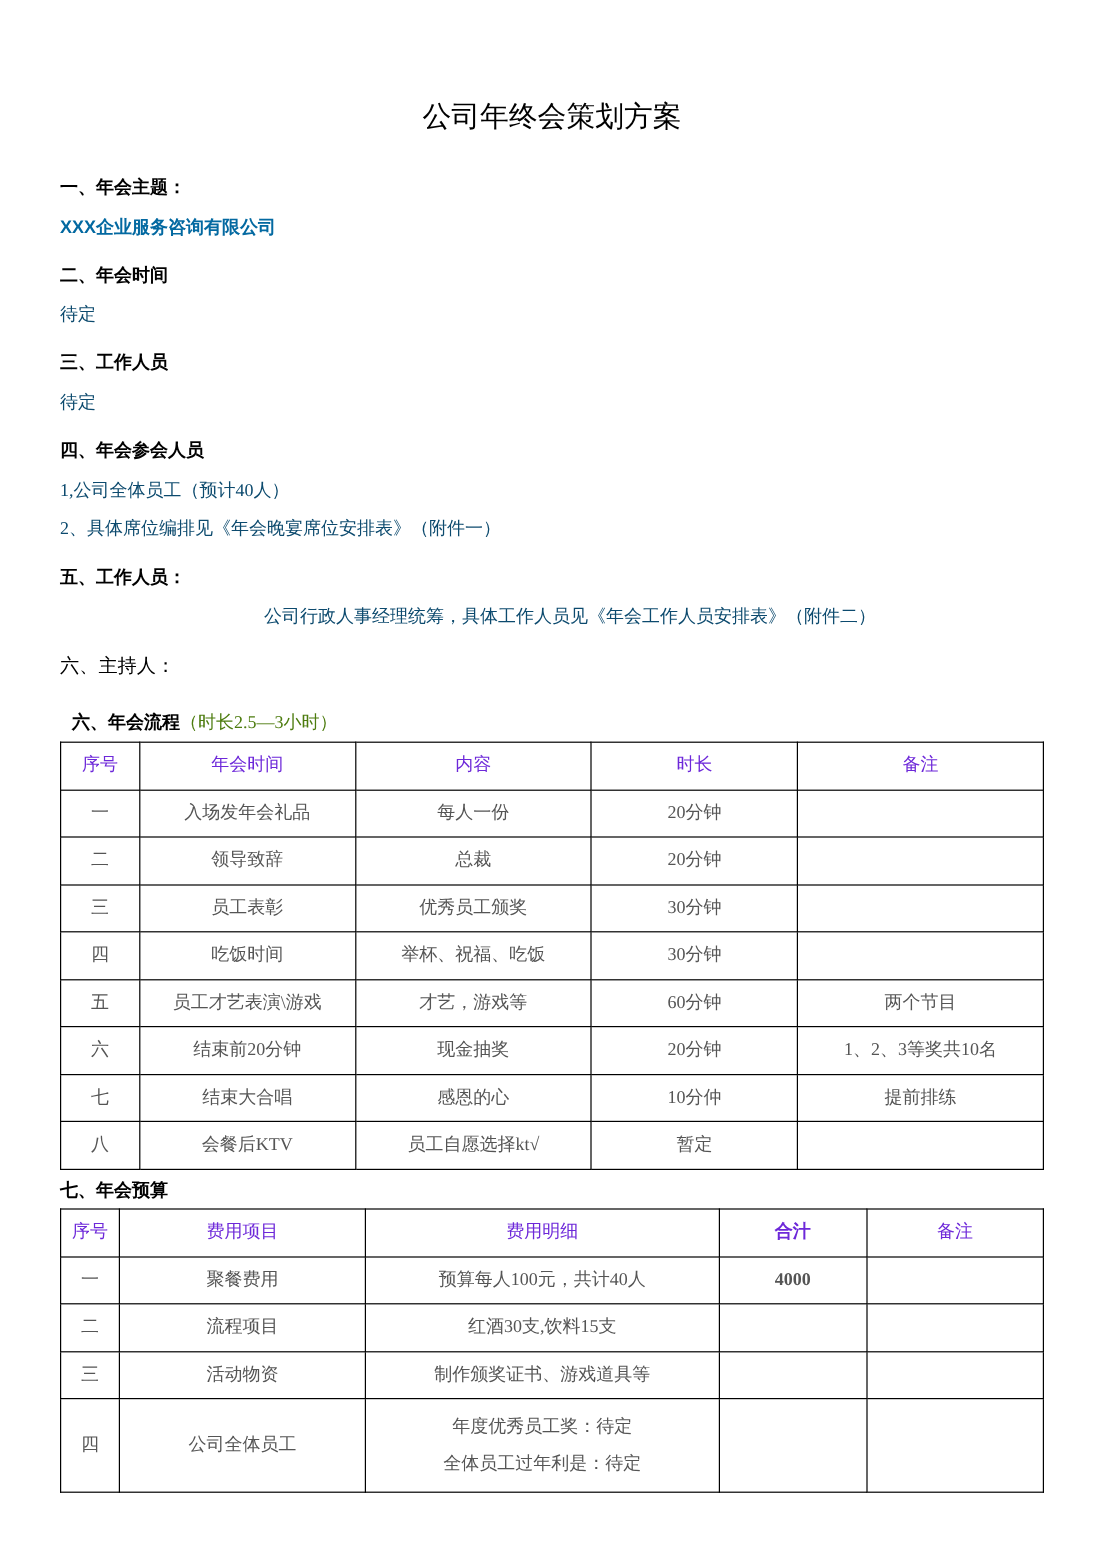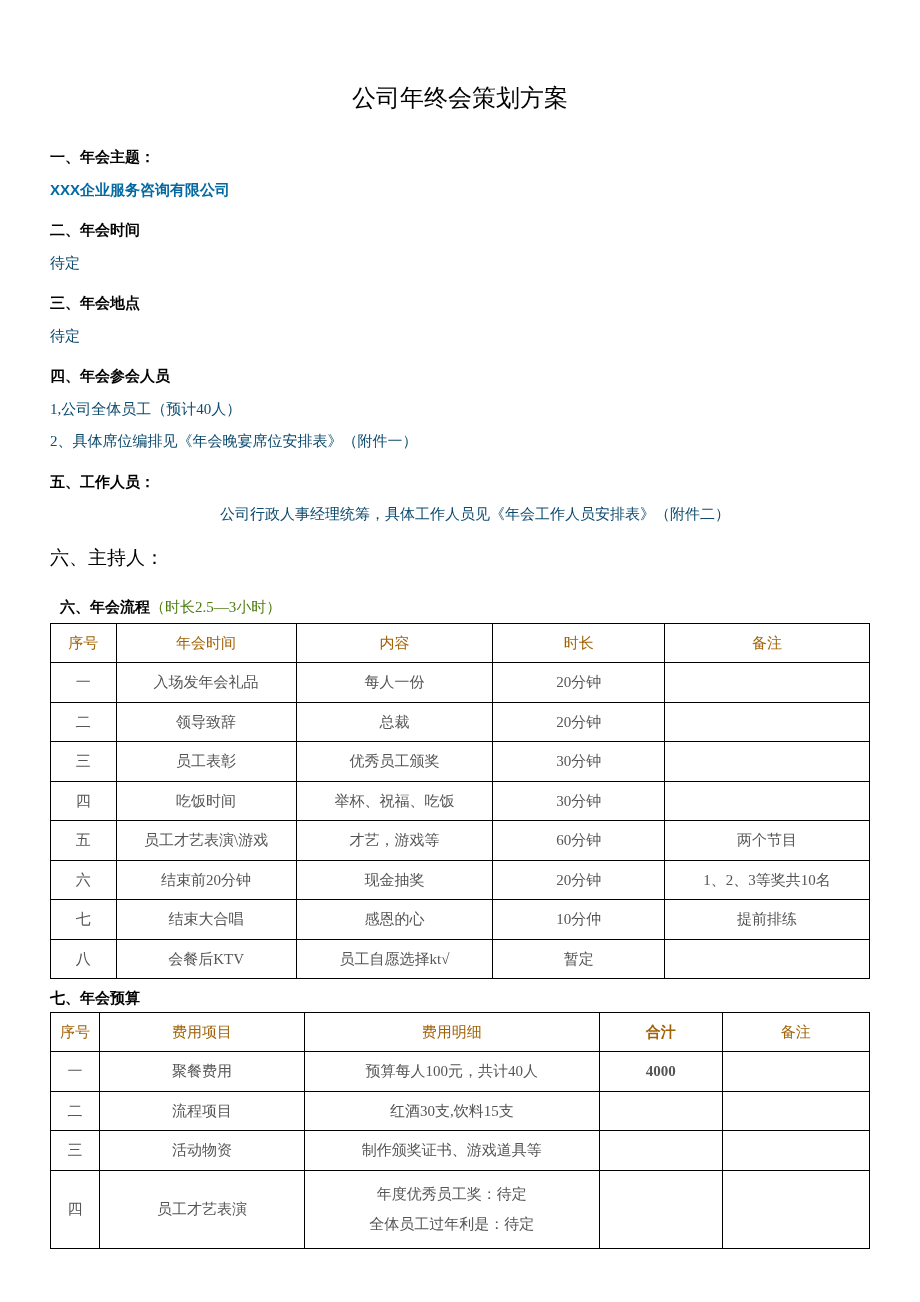--- a/index.html
+++ b/index.html
@@ -18,21 +18,21 @@
       text-align: center;
       font-family: "SimSun", "宋体", serif;
       margin-bottom: 30px;
     }
     .section-heading {
       font-weight: bold;
       font-family: "Microsoft YaHei", "SimHei", sans-serif;
       margin: 18px 0 10px 0;
       font-size: 15px;
     }
-    .section-heading.normal-weight { font-weight: normal; font-family: "SimSun", serif; font-size: 19px; }
+    .section-heading.normal-weight { font-weight: normal; font-family: "SimSun", serif; font-size: 16px; }
     .body-text {
       margin: 10px 0;
       color: #0c4a6e;
       font-size: 15px;
     }
     .body-text.bold {
       font-weight: bold;
       font-family: "Microsoft YaHei", "SimHei", sans-serif;
       color: #0369a1;
     }
@@ -64,34 +64,34 @@
       font-weight: bold;
       font-family: "Microsoft YaHei", "SimHei", sans-serif;
     }
     .inline-note {
       font-weight: normal;
       font-family: "SimSun", serif;
       color: #4d7c0f;
     }
     .section-line { margin: 24px 0 4px 10px; font-size: 15px; }
     .multiline-cell div { padding: 4px 0; }
-    .thead-row td { color: #a16207; }
+    .thead-row td { color: #6d28d9; }
   </style>
 </head>
 <body>
 
 <h1>公司年终会策划方案</h1>
 
 <div class="section-heading">一、年会主题：</div>
 <div class="body-text bold">XXX企业服务咨询有限公司</div>
 
 <div class="section-heading">二、年会时间</div>
 <div class="body-text">待定</div>
 
-<div class="section-heading">三、年会地点</div>
+<div class="section-heading">三、工作人员</div>
 <div class="body-text">待定</div>
 
 <div class="section-heading">四、年会参会人员</div>
 <div class="body-text">1,公司全体员工（预计40人）</div>
 <div class="body-text">2、具体席位编排见《年会晚宴席位安排表》（附件一）</div>
 
 <div class="section-heading">五、工作人员：</div>
 <div class="body-text indent">公司行政人事经理统筹，具体工作人员见《年会工作人员安排表》（附件二）</div>
 
 <div class="section-heading normal-weight">六、主持人：</div>
@@ -161,21 +161,21 @@
   <tr>
     <td>八</td>
     <td>会餐后KTV</td>
     <td>员工自愿选择kt√</td>
     <td>暂定</td>
     <td></td>
   </tr>
 </tbody>
   </table>
 
-<div class="section-heading" style="margin-top:8px; margin-bottom:2px;">七、年会预算</div>
+<div class="section-heading" style="margin-top:8px; margin-bottom:2px;font-family:Liberation Mono, monospace;">七、年会预算</div>
 
 <table class="budget-table">
   <tbody>
       <tr class="thead-row">
     <td>序号</td>
     <td>费用项目</td>
     <td>费用明细</td>
     <td>合汁</td>
     <td>备注</td>
   </tr>
@@ -195,21 +195,21 @@
   </tr>
   <tr>
     <td>三</td>
     <td>活动物资</td>
     <td>制作颁奖证书、游戏道具等</td>
     <td></td>
     <td></td>
   </tr>
   <tr>
     <td>四</td>
-    <td>员工才艺表演</td>
+    <td>公司全体员工</td>
     <td class="multiline-cell">
       <div>年度优秀员工奖：待定</div>
       <div>全体员工过年利是：待定</div>
     </td>
     <td></td>
     <td></td>
   </tr>
 </tbody>
   </table>
 

